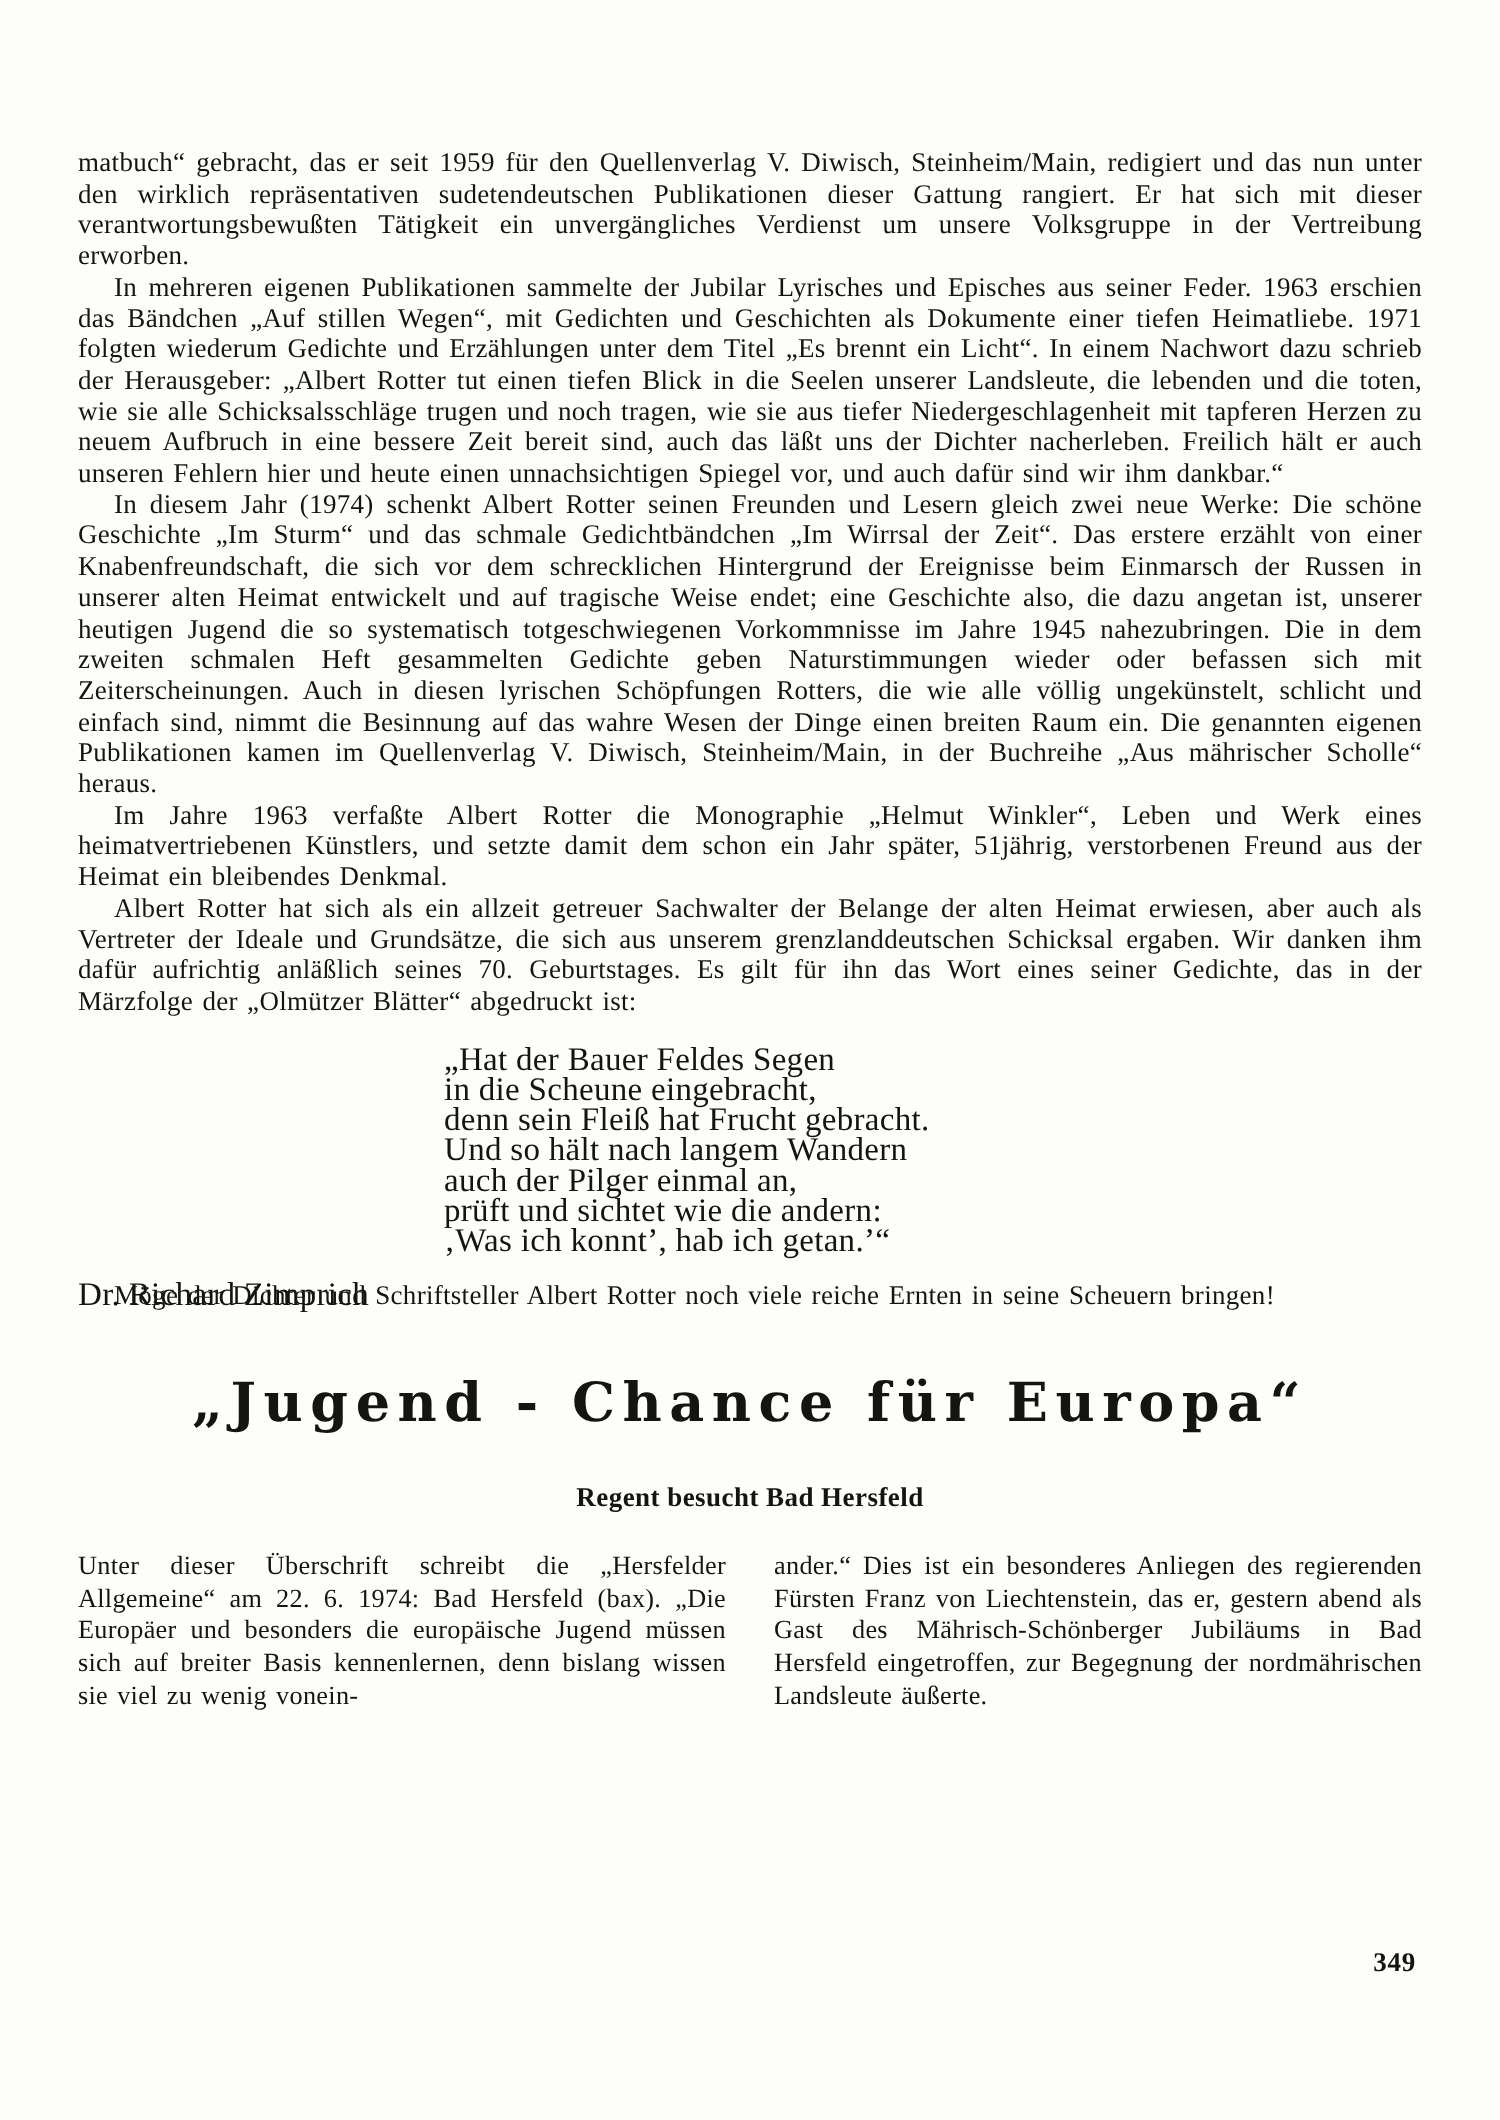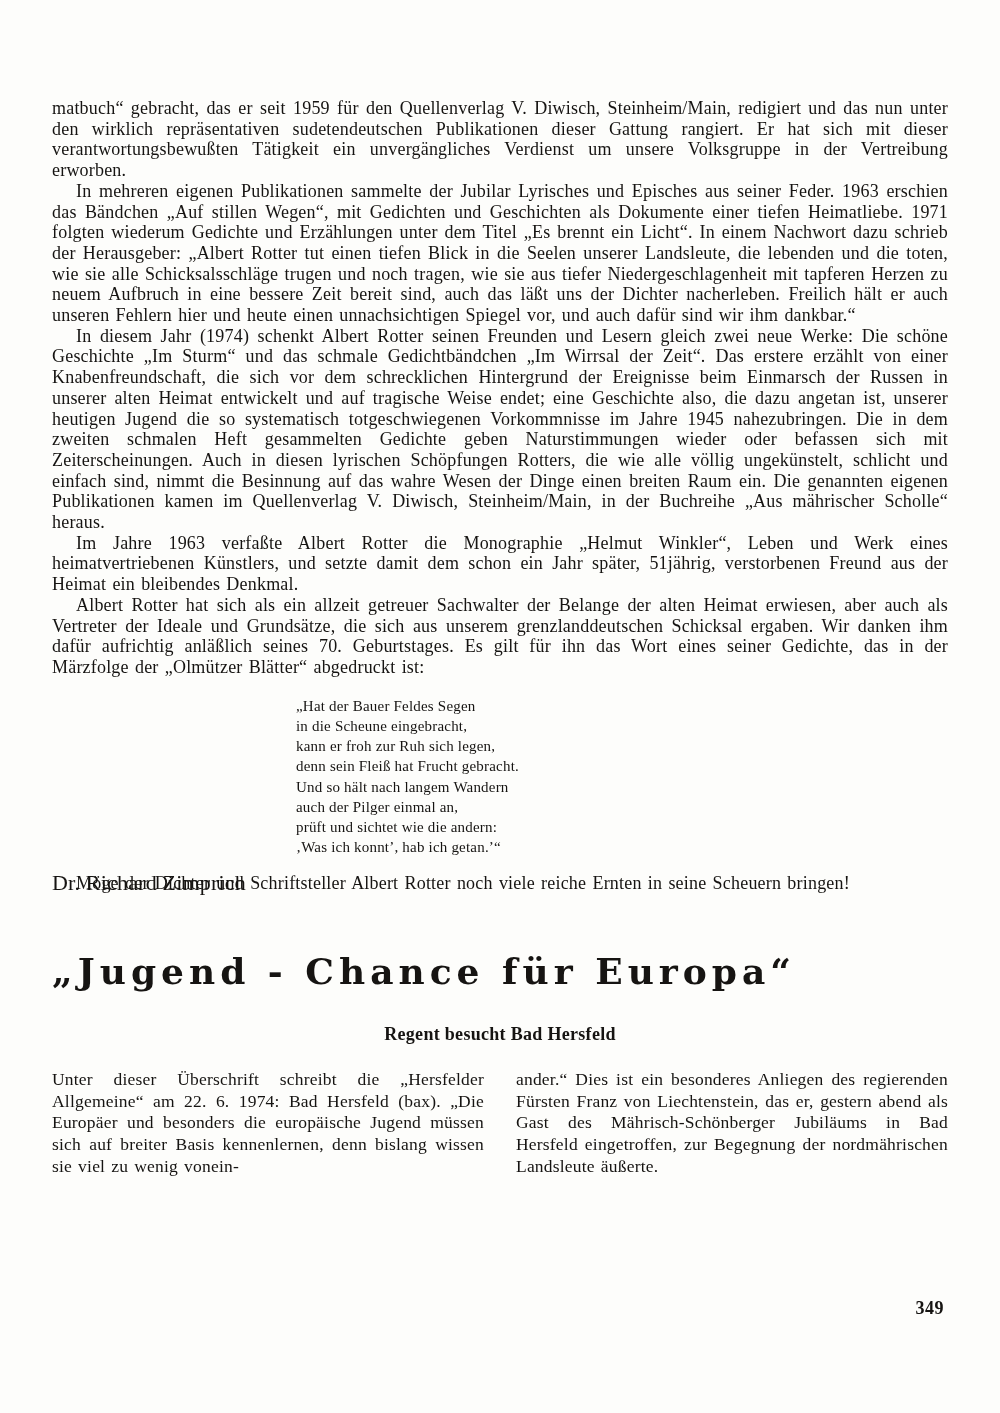--- a/index.html
+++ b/index.html
@@ -20,38 +20,39 @@
     line-height: 20.7px;
     text-align: justify;
     text-indent: 24px;
     letter-spacing: 0.2px;
     word-spacing: 1.5px;
     hyphens: auto;
   }
   .para.first { text-indent: 0; }
   .poem {
     margin: 18px 0 16px 244px;
-    font-size: 15px;
+    font-size: 22px;
     line-height: 20.2px;
     letter-spacing: 0.2px;
   }
   .closing { margin-top: 16px; }
   .signature {
     text-align: left;
     font-size: 22px;
     line-height: 20.7px;
     margin-top: -20.7px;
     padding-right: 4px;
     letter-spacing: 0.2px;
   }
   .title {
-    margin-top: 56px;
+    margin-top: 40px;
     font-family: "DejaVu Serif", "Liberation Serif", serif;
     font-size: 36px;
     font-weight: 700;
+    text-align: center;
     letter-spacing: 5px;
     white-space: nowrap;
   }
   .subtitle {
     margin-top: 32px;
     font-size: 18px;
     font-weight: 700;
     text-align: center;
     letter-spacing: 0.3px;
   }
@@ -86,21 +87,20 @@
   <section>
     <p class="para first">matbuch“ gebracht, das er seit 1959 für den Quellenverlag V. Diwisch, Steinheim/Main, redigiert und das nun unter den wirklich repräsentativen sudetendeutschen Publikationen dieser Gattung rangiert. Er hat sich mit dieser verantwortungsbewußten Tätigkeit ein unvergängliches Verdienst um unsere Volksgruppe in der Vertreibung erworben.</p>
     <p class="para">In mehreren eigenen Publikationen sammelte der Jubilar Lyrisches und Episches aus seiner Feder. 1963 erschien das Bändchen „Auf stillen Wegen“, mit Gedichten und Geschichten als Dokumente einer tiefen Heimatliebe. 1971 folgten wiederum Gedichte und Erzählungen unter dem Titel „Es brennt ein Licht“. In einem Nachwort dazu schrieb der Herausgeber: „Albert Rotter tut einen tiefen Blick in die Seelen unserer Landsleute, die lebenden und die toten, wie sie alle Schicksalsschläge trugen und noch tragen, wie sie aus tiefer Niedergeschlagenheit mit tapferen Herzen zu neuem Aufbruch in eine bessere Zeit bereit sind, auch das läßt uns der Dichter nacherleben. Freilich hält er auch unseren Fehlern hier und heute einen unnachsichtigen Spiegel vor, und auch dafür sind wir ihm dankbar.“</p>
     <p class="para">In diesem Jahr (1974) schenkt Albert Rotter seinen Freunden und Lesern gleich zwei neue Werke: Die schöne Geschichte „Im Sturm“ und das schmale Gedichtbändchen „Im Wirrsal der Zeit“. Das erstere erzählt von einer Knabenfreundschaft, die sich vor dem schrecklichen Hintergrund der Ereignisse beim Einmarsch der Russen in unserer alten Heimat entwickelt und auf tragische Weise endet; eine Geschichte also, die dazu angetan ist, unserer heutigen Jugend die so systematisch totgeschwiegenen Vorkommnisse im Jahre 1945 nahezubringen. Die in dem zweiten schmalen Heft gesammelten Gedichte geben Naturstimmungen wieder oder befassen sich mit Zeiterscheinungen. Auch in diesen lyrischen Schöpfungen Rotters, die wie alle völlig ungekünstelt, schlicht und einfach sind, nimmt die Besinnung auf das wahre Wesen der Dinge einen breiten Raum ein. Die genannten eigenen Publikationen kamen im Quellenverlag V. Diwisch, Steinheim/Main, in der Buchreihe „Aus mährischer Scholle“ heraus.</p>
     <p class="para">Im Jahre 1963 verfaßte Albert Rotter die Monographie „Helmut Winkler“, Leben und Werk eines heimatvertriebenen Künstlers, und setzte damit dem schon ein Jahr später, 51jährig, verstorbenen Freund aus der Heimat ein bleibendes Denkmal.</p>
     <p class="para">Albert Rotter hat sich als ein allzeit getreuer Sachwalter der Belange der alten Heimat erwiesen, aber auch als Vertreter der Ideale und Grundsätze, die sich aus unserem grenzlanddeutschen Schicksal ergaben. Wir danken ihm dafür aufrichtig anläßlich seines 70. Geburtstages. Es gilt für ihn das Wort eines seiner Gedichte, das in der Märzfolge der „Olmützer Blätter“ abgedruckt ist:</p>
 
     <div class="poem">
       <div class="poem-line">„Hat der Bauer Feldes Segen</div>
       <div class="poem-line">in die Scheune eingebracht,</div>
-      <div class="poem-line">kann er froh zur Ruh sich legen,</div>
       <div class="poem-line">denn sein Fleiß hat Frucht gebracht.</div>
       <div class="poem-line">Und so hält nach langem Wandern</div>
       <div class="poem-line">auch der Pilger einmal an,</div>
       <div class="poem-line">prüft und sichtet wie die andern:</div>
       <div class="poem-line">‚Was ich konnt’, hab ich getan.’“</div>
     </div>
 
     <p class="para closing">Möge der Dichter und Schriftsteller Albert Rotter noch viele reiche Ernten in seine Scheuern bringen!</p>
     <div class="signature">Dr. Richard Zimprich</div>
   </section>

